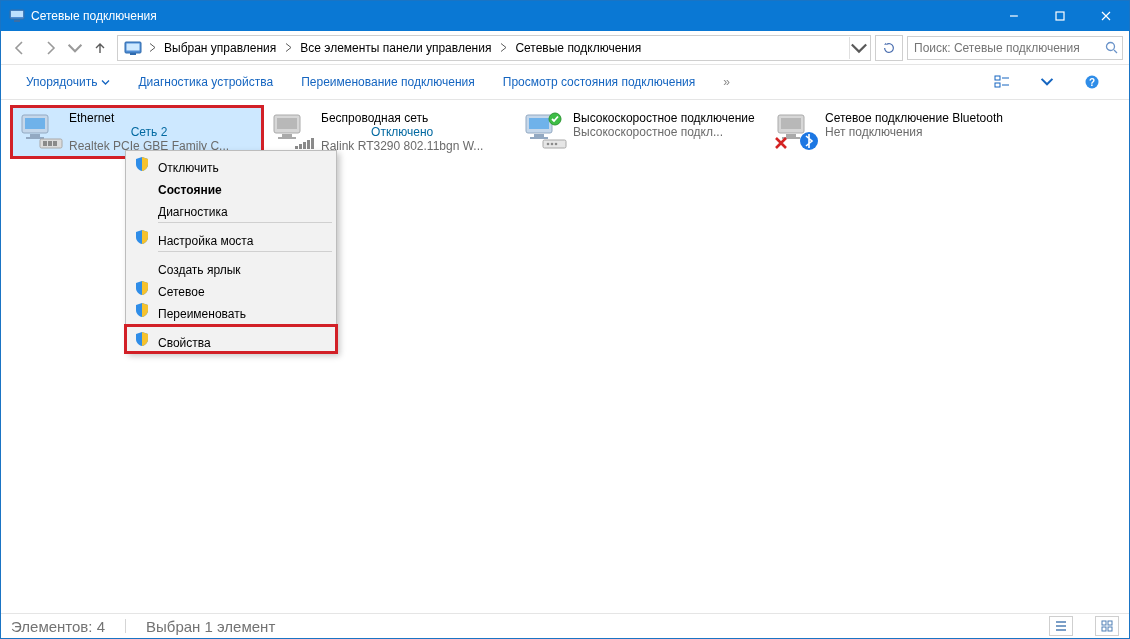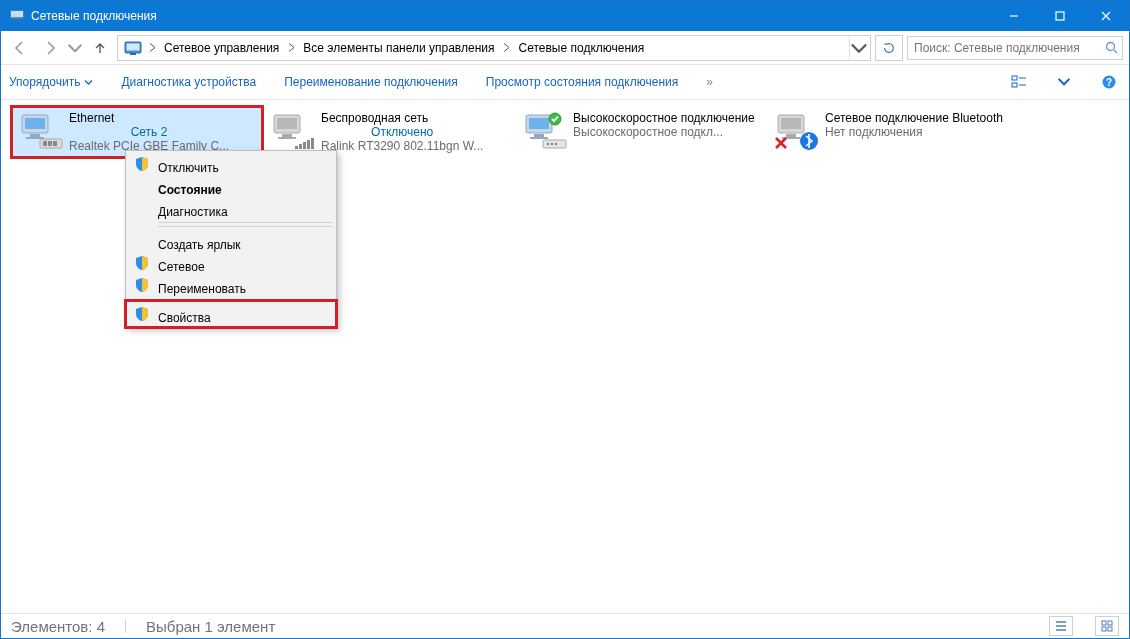--- a/index.html
+++ b/index.html
@@ -128,21 +128,21 @@
     color:#a16207;
     background: transparent;
   }
   
   .commandbar {
     height: 34px;
     background: #fff;
     border-bottom: 1px solid #e5e5e5;
     display: flex;
     align-items: center;
-    padding: 0 6px;
+    padding: 0 23px;
     gap: 24px;
     color: #1565c0;
   }
   .cmd {
     display:flex;
     align-items:center;
     gap:4px;
     padding: 4px 2px;
     white-space:nowrap;
   }
@@ -322,21 +322,21 @@
       <svg class="bc-icon" viewBox="0 0 18 18">
         <rect x="1" y="3" width="16" height="11" rx="1" fill="#4f8dd5" stroke="#2f6aad"></rect>
         <rect x="2.5" y="4.5" width="13" height="7" fill="#cfe9ff"></rect>
         <rect x="6" y="14" width="6" height="2" fill="#2f6aad"></rect>
       </svg>
       <div class="bc-sep">
           <svg viewBox="0 0 7 9">
             <path d="M1 0.5 L6 4.5 L1 8.5" fill="none" stroke="currentColor"></path>
           </svg>
         </div>
-      <span class="bc-item">Сетевое управления</span>
+      <span class="bc-item">Выбран управления</span>
       <div class="bc-sep">
           <svg viewBox="0 0 7 9">
             <path d="M1 0.5 L6 4.5 L1 8.5" fill="none" stroke="currentColor"></path>
           </svg>
         </div>
       <span class="bc-item">Все элементы панели управления</span>
       <div class="bc-sep">
           <svg viewBox="0 0 7 9">
             <path d="M1 0.5 L6 4.5 L1 8.5" fill="none" stroke="currentColor"></path>
           </svg>
@@ -503,20 +503,27 @@
           </svg>
         <span>Отключить</span>
       </div>
       <div class="menu-item bold">
         <span>Состояние</span>
       </div>
       <div class="menu-item">
         <span>Диагностика</span>
       </div>
       <div class="menu-sep"></div>
+      <div class="menu-item">
+        <svg class="shield-icon" viewBox="0 0 16 16">
+            <path d="M8 1 L14 3 V8 C14 12 11 14.5 8 15 C5 14.5 2 12 2 8 V3 Z" fill="#2f8de8"></path>
+            <path d="M8 1 L14 3 V8 C14 12 11 14.5 8 15 Z" fill="#f6c22d"></path>
+          </svg>
+        <span>Настройка моста</span>
+      </div>
       <div class="menu-sep"></div>
       <div class="menu-item">
         <span>Создать ярлык</span>
       </div>
       <div class="menu-item">
         <svg class="shield-icon" viewBox="0 0 16 16">
             <path d="M8 1 L14 3 V8 C14 12 11 14.5 8 15 C5 14.5 2 12 2 8 V3 Z" fill="#2f8de8"></path>
             <path d="M8 1 L14 3 V8 C14 12 11 14.5 8 15 Z" fill="#f6c22d"></path>
           </svg>
         <span>Сетевое</span>

